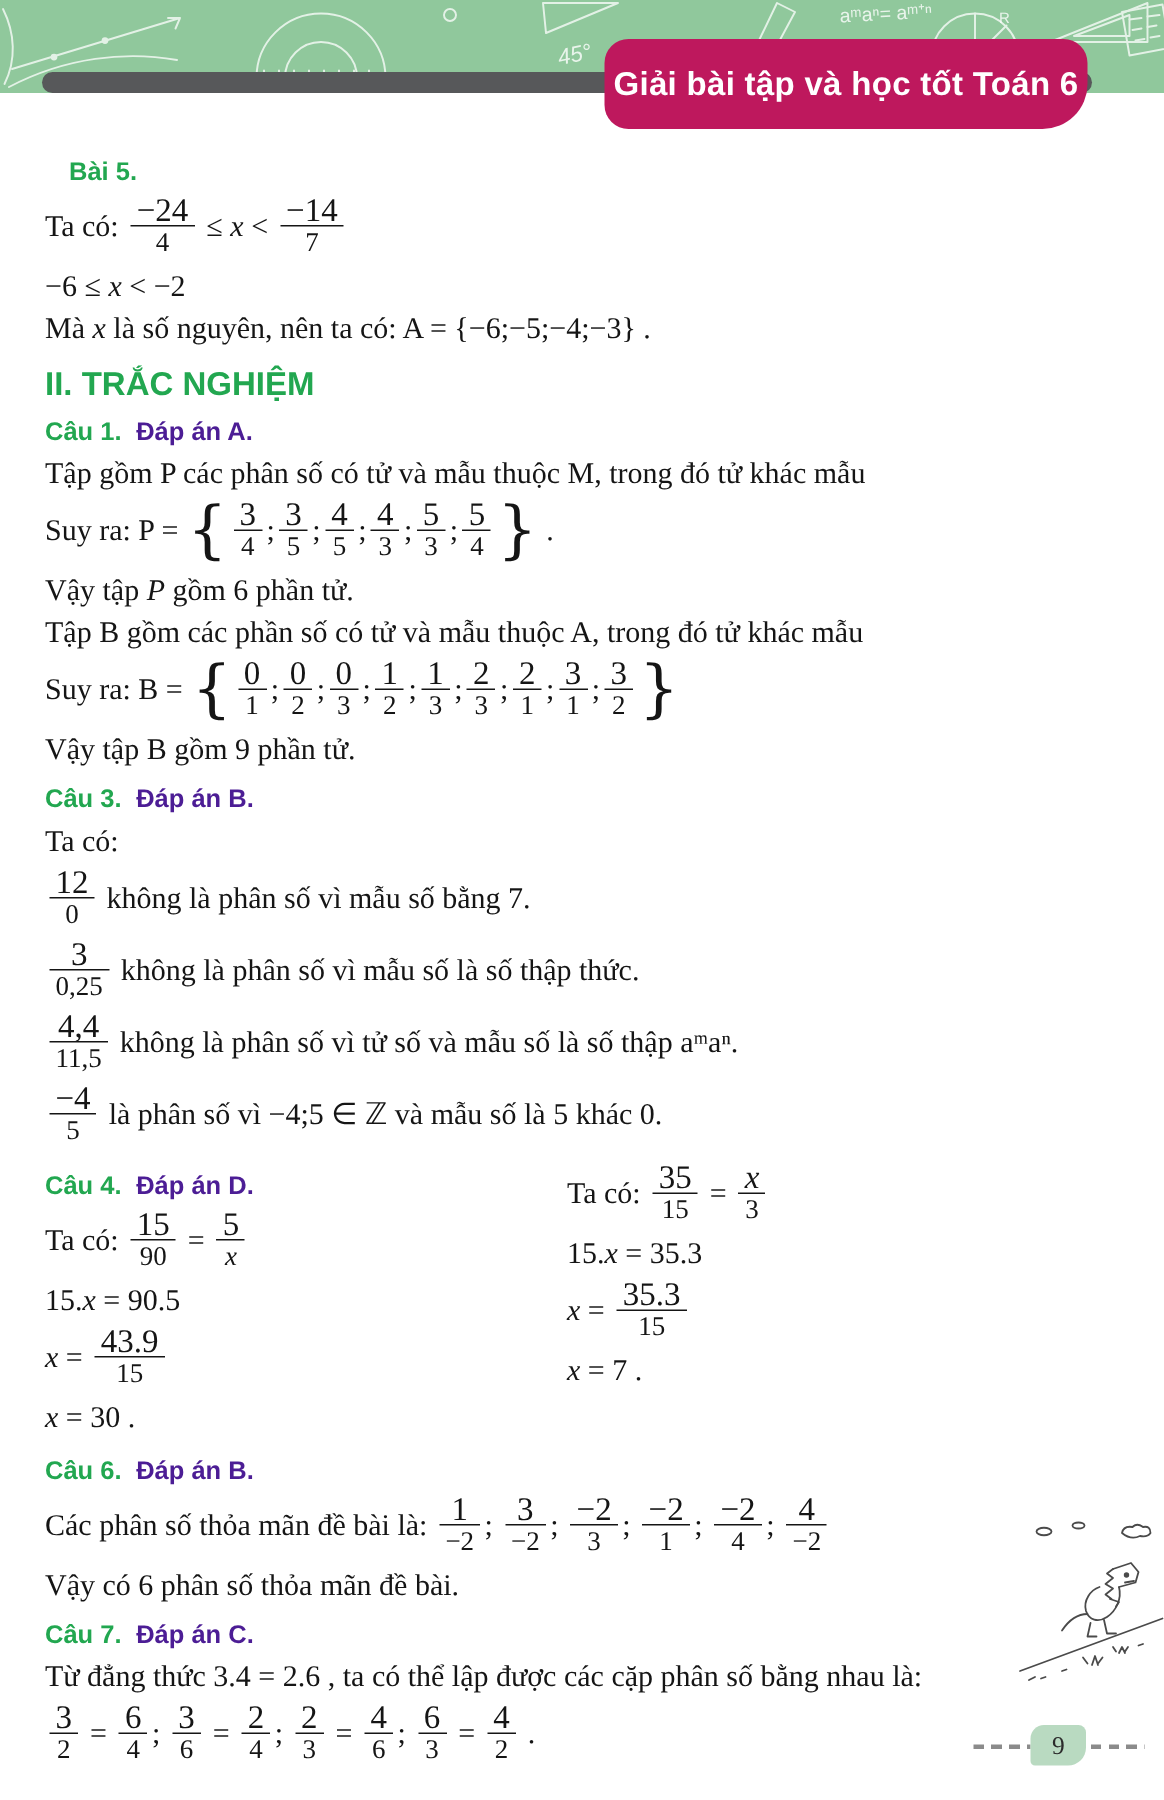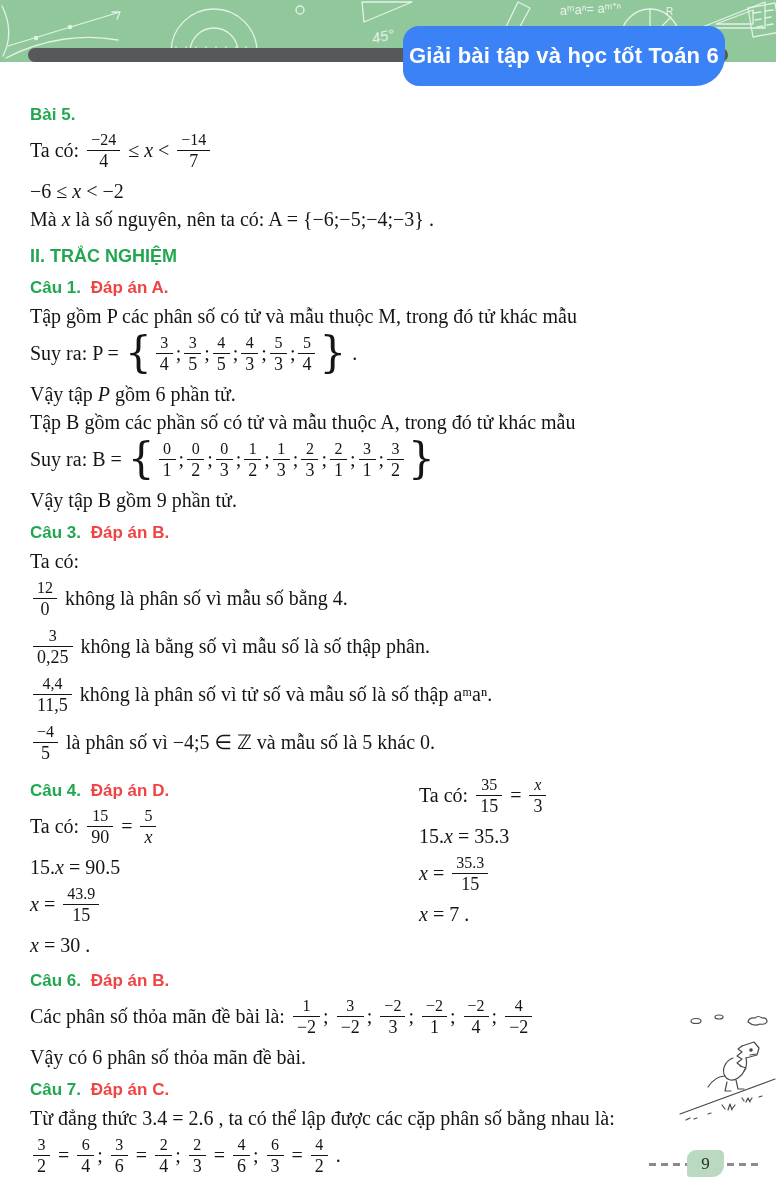--- a/index.html
+++ b/index.html
@@ -4,48 +4,48 @@
 <style>
   html,body{margin:0;padding:0;}
   #page{
     position:relative; width:776px; height:1200px; background:#ffffff;
     overflow:hidden; font-family:"Liberation Serif", serif; color:#151515;
   }
   
   .band{position:absolute;left:0;top:0;width:776px;height:62px;background:#90c89c;}
   .divider-bar{position:absolute;left:28px;top:48px;width:700px;height:14px;background:#57585a;border-radius:7px;z-index:1;}
   .banner{
-    position:absolute;left:403px;top:26px;width:322px;height:60px;background:#3b82f6;
+    position:absolute;left:403px;top:26px;width:322px;height:60px;background:#be185d;
     border-radius:16px 16px 30px 16px;z-index:2;display:flex;align-items:center;justify-content:center;
   }
   .banner span{
     font-family:"Liberation Sans", sans-serif;font-weight:bold;color:#ffffff;font-size:22px;letter-spacing:.2px;
   }
   
   .content{position:absolute;left:30px;top:104px;width:716px;z-index:0;}
   .ex-head{
-    font-family:"Liberation Sans",sans-serif;font-weight:bold;font-size:17px;line-height:22px;margin:0 0 4px;
+    font-family:"Liberation Sans",sans-serif;font-weight:bold;font-size:17px;line-height:22px;margin:0 16px 4px;
   }
   .green{color:#22a750;}
   .sec-head{
-    font-family:"Liberation Sans",sans-serif;font-weight:bold;font-size:18px;line-height:24px;color:#22a750;margin:12px 0 6px;
+    font-family:"Liberation Sans",sans-serif;font-weight:bold;font-size:22px;line-height:24px;color:#22a750;margin:12px 0 6px;
   }
   .q-head{font-family:"Liberation Sans",sans-serif;font-weight:bold;font-size:17px;line-height:22px;margin:9px 0 5px;}
-  .q-head .q-answer{color:#ef4444;margin-left:5px;}
+  .q-head .q-answer{color:#4c1d95;margin-left:5px;}
   .math-line{font-size:20px;line-height:25px;margin:3px 0;}
   .math-line.tall{margin:5px 0;}
   .mi{font-style:italic;}
   .frac{display:inline-block;vertical-align:middle;position:relative;top:-2px;text-align:center;margin:1px 3px;}
-  .frac .num{display:block;font-size:16px;line-height:20px;padding:0 4px;border-bottom:1.4px solid #151515;}
+  .frac .num{display:block;font-size:22px;line-height:20px;padding:0 4px;border-bottom:1.4px solid #151515;}
   .frac .den{display:block;font-size:18px;line-height:20px;padding:0 4px;}
   .brace{
     font-family:"DejaVu Serif",serif;font-size:42px;font-weight:400;line-height:0;
     display:inline-block;vertical-align:middle;position:relative;top:-3px;padding:0 1px;
   }
-  .two-col{display:flex;gap:41px;}
+  .two-col{display:flex;}
   .col-left{width:348px;}
   .col-right{flex:1;}
   
   .dino{position:absolute;left:678px;top:1010px;width:98px;height:120px;}
   .dash{position:absolute;top:1163px;height:3px;background:repeating-linear-gradient(90deg,#8b8b8b 0 7px,transparent 7px 12px);}
   .dash-left{left:649px;width:38px;}
   .dash-right{left:727px;width:36px;}
   .page-badge{
     position:absolute;left:687px;top:1150px;width:37px;height:27px;background:#b9dac1;
     border-radius:9px 5px 12px 3px;display:flex;align-items:center;justify-content:center;
@@ -132,22 +132,22 @@
       <div class="math-line tall"><span>Suy ra: B = </span><span class="brace">{</span><span class="frac"><span class="num">0</span><span class="den">1</span></span><span>;</span><span class="frac"><span class="num">0</span><span class="den">2</span></span><span>;</span><span class="frac"><span class="num">0</span><span class="den">3</span></span><span>;</span><span class="frac"><span class="num">1</span><span class="den">2</span></span><span>;</span><span class="frac"><span class="num">1</span><span class="den">3</span></span><span>;</span><span class="frac"><span class="num">2</span><span class="den">3</span></span><span>;</span><span class="frac"><span class="num">2</span><span class="den">1</span></span><span>;</span><span class="frac"><span class="num">3</span><span class="den">1</span></span><span>;</span><span class="frac"><span class="num">3</span><span class="den">2</span></span><span class="brace">}</span></div>
       <div class="math-line"><span>Vậy tập B gồm 9 phần tử.</span></div>
     </div>
 
     <div>
       <div class="q-head">
         <span class="green">Câu 3.</span>
         <span class="q-answer">Đáp án B.</span>
       </div>
       <div class="math-line"><span>Ta có:</span></div>
-      <div class="math-line tall"><span class="frac"><span class="num">12</span><span class="den">0</span></span><span> không là phân số vì mẫu số bằng 4.</span></div>
-      <div class="math-line tall"><span class="frac"><span class="num">3</span><span class="den">0,25</span></span><span> không là bằng số vì mẫu số là số thập phân.</span></div>
+      <div class="math-line tall"><span class="frac"><span class="num">12</span><span class="den">0</span></span><span> không là phân số vì mẫu số bằng 7.</span></div>
+      <div class="math-line tall"><span class="frac"><span class="num">3</span><span class="den">0,25</span></span><span> không là phân số vì mẫu số là số thập thức.</span></div>
       <div class="math-line tall"><span class="frac"><span class="num">4,4</span><span class="den">11,5</span></span><span> không là phân số vì tử số và mẫu số là số thập aᵐaⁿ.</span></div>
       <div class="math-line tall"><span class="frac"><span class="num">−4</span><span class="den">5</span></span><span> là phân số vì −4;5 ∈ ℤ và mẫu số là 5 khác 0.</span></div>
     </div>
 
     <div class="two-col">
       <div class="col-left">
         <div class="q-head">
           <span class="green">Câu 4.</span>
           <span class="q-answer">Đáp án D.</span>
         </div>

